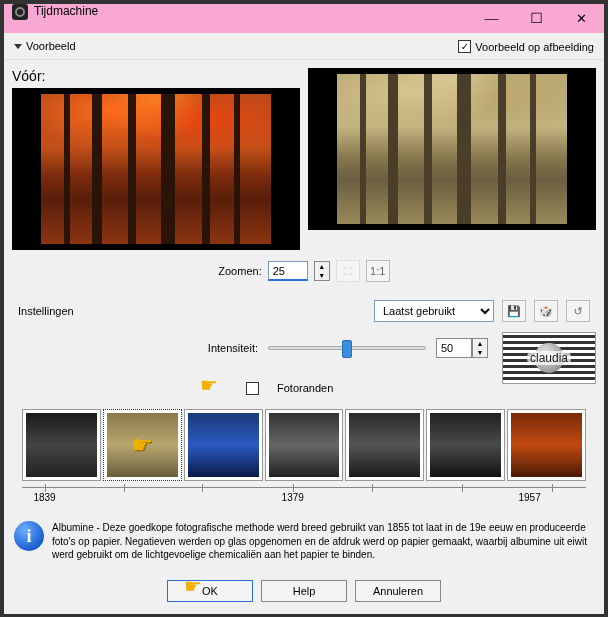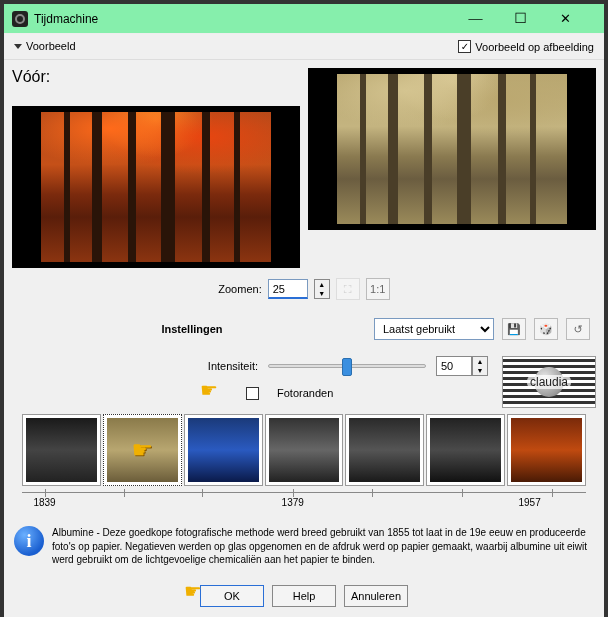--- a/index.html
+++ b/index.html
@@ -1,63 +1,63 @@
 <!DOCTYPE html>
 <html><head>
 <meta charset="utf-8">
 <style>
 *{box-sizing:border-box;margin:0;padding:0;font-family:Tahoma,Segoe UI,sans-serif;font-size:11px}
 body{background:#333;padding:3px}
 .window{background:#fff;border:1px solid #333;width:602px}
-.titlebar{height:30px;background:#86efac;display:flex;align-items:center;padding:0 16px 0 8px;border-bottom:1px solid #eee}
+.titlebar{height:30px;background:#f9a8d4;display:flex;align-items:flex-start;padding:0 0 0 8px;border-bottom:1px solid #eee}
 .titlebar .icon{width:16px;height:16px;background:#222;border-radius:3px;position:relative;margin-right:6px}
 .titlebar .icon::after{content:"";position:absolute;inset:3px;border:2px solid #888;border-radius:50%}
 .titlebar .title{flex:1;font-size:12px}
 .winbtns{display:flex;height:100%}
 .winbtn{width:45px;display:flex;align-items:center;justify-content:center;font-size:14px;font-family:Segoe UI Symbol}
 .winbtn.close{font-size:13px}
 .toolbar{height:26px;background:#f0f0f0;display:flex;align-items:center;padding:0 10px;border-bottom:1px solid #ddd}
 .toolbar .drop{display:flex;align-items:flex-start;gap:4px}
 .toolbar .drop::before{content:"";border:4px solid transparent;border-top:5px solid #333;margin-top:4px}
 .toolbar .chk{margin-left:auto;display:flex;align-items:center;gap:4px}
 .toolbar .chk .box{width:13px;height:13px;border:1px solid #333;display:flex;align-items:center;justify-content:center;font-size:10px;background:#fff}
 .body{background:#f0f0f0;padding:8px 8px 12px}
 .previews{display:flex;gap:8px}
 .prevcol{flex:1}
-.prevlbl{font-size:16px;margin-bottom:20px}
+.prevlbl{font-size:14px;margin-bottom:4px}
 .prevbox{height:162px;background:#000;display:flex;align-items:center;justify-content:center;position:relative}
 .forest{width:230px;height:150px;position:relative;overflow:hidden}
 .forest.before{background:linear-gradient(180deg,#b34a1a 0%,#c55018 35%,#7b2a0d 55%,#5a1e0a 70%,#8b3410 100%)}
 .forest.after{background:linear-gradient(180deg,#b8a670 0%,#c4b480 35%,#8a7a50 55%,#6b5d40 70%,#9a8a5a 100%)}
 .trunk{position:absolute;top:0;bottom:0;background:#2a1408}
 .forest.after .trunk{background:#4a3e28}
 .t1{left:10%;width:6px}.t2{left:22%;width:10px}.t3{left:38%;width:8px}.t4{left:52%;width:14px}.t5{left:70%;width:8px}.t6{left:84%;width:6px}
 .canopy{position:absolute;top:0;left:0;right:0;height:55%}
 .forest.before .canopy{background:radial-gradient(ellipse at 30% 20%,#ff6a1a 0%,transparent 40%),radial-gradient(ellipse at 70% 30%,#e84510 0%,transparent 45%),radial-gradient(ellipse at 50% 10%,#ffaa33 0%,transparent 35%)}
 .forest.after .canopy{background:radial-gradient(ellipse at 30% 20%,#d4c490 0%,transparent 40%),radial-gradient(ellipse at 70% 30%,#bba870 0%,transparent 45%),radial-gradient(ellipse at 50% 10%,#e8d8a8 0%,transparent 35%)}
 .zoomrow{display:flex;align-items:center;justify-content:center;gap:6px;margin-top:10px}
 .zoomrow .grp{display:flex;align-items:center;gap:6px}
 .zoomrow input[type=text]{width:40px;height:20px;border:1px solid #7a9ac0;padding:0 4px;border-bottom:2px solid #2a6fd6}
 .spinner{display:flex;flex-direction:column;border:1px solid #888;background:#f0f0f0}
 .spinner div{width:14px;height:9px;display:flex;align-items:center;justify-content:center;font-size:7px;line-height:1}
 .iconbtn{width:24px;height:22px;border:1px solid #bbb;background:#f4f4f4;display:flex;align-items:center;justify-content:center;font-size:11px;color:#666}
 .iconbtn.disabled{color:#ccc;border-color:#ddd}
 .settingsrow{display:flex;align-items:center;gap:8px;margin:18px 0 10px;padding:0 6px}
-.settingsrow .lbl{flex:1;text-align:center;font-weight:bold}
+.settingsrow .lbl{flex:1;font-weight:normal}
 .settingsrow select{width:120px;height:22px;border:1px solid #7a9ac0;background:#fff;padding:0 4px}
 .intensrow{display:flex;align-items:center;gap:10px;padding:0 6px;margin-top:6px}
 .intensrow .lbl{width:240px;text-align:right}
 .slidertrack{flex:1;height:4px;background:#ddd;border:1px solid #aaa;position:relative;border-radius:2px}
 .sliderthumb{position:absolute;left:50%;top:-7px;width:10px;height:18px;background:#3a8fe0;border:1px solid #2a6fb0;border-radius:2px;transform:translateX(-50%)}
 .numbox{display:flex}
 .numbox input{width:36px;height:20px;border:1px solid #888;padding:0 4px;text-align:left}
 .logobox{width:94px;height:52px;border:1px solid #999;background:repeating-linear-gradient(0deg,#fff 0 3px,#333 3px 6px);display:flex;align-items:center;justify-content:center;margin-left:8px;position:relative}
 .logobox .globe{width:30px;height:30px;background:radial-gradient(circle at 35% 35%,#e8e8e8 0%,#999 70%,#555 100%);border-radius:50%}
 .logobox .txt{position:absolute;font-size:12px;color:#222;background:rgba(255,255,255,.7);padding:0 3px;border-radius:6px}
-.fotorow{display:flex;align-items:center;gap:18px;margin:8px 0 12px;padding-left:188px}
+.fotorow{display:flex;align-items:center;gap:18px;margin:21px 0 12px;padding-left:188px}
 .pointer{width:28px;height:18px;position:relative}
 .pointer::before{content:"☛";font-size:20px;color:#f0b000;position:absolute;left:0;top:-6px}
 .chkbox{width:13px;height:13px;border:1px solid #333;background:#fff}
 .thumbrow{display:flex;gap:2px;padding:0 10px;position:relative}
 .thumb{flex:1;height:72px;border:1px solid #999;background:#fff;padding:3px;position:relative}
 .thumb .inner{width:100%;height:100%}
 .th1{background:linear-gradient(180deg,#1a1a1a,#444,#222)}
 .th2{background:linear-gradient(180deg,#8a7a4a,#b8a670,#6b5d3a)}
 .th3{background:linear-gradient(180deg,#1a3a7a,#2a5ac0,#0a1a4a)}
 .th4{background:linear-gradient(180deg,#333,#666,#222)}
@@ -67,21 +67,21 @@
 .thumb.sel{border:1px dotted #333}
 .thumb .tpointer{position:absolute;left:50%;top:50%;transform:translate(-50%,-50%);font-size:24px;color:#f0b000;text-shadow:1px 1px 0 #8a5a00}
 .timeline{height:20px;margin:6px 10px 0;position:relative;border-top:1px solid #888}
 .timeline .tick{position:absolute;top:-4px;width:1px;height:8px;background:#888}
 .timeline .yr{position:absolute;top:4px;font-size:10px;transform:translateX(-50%)}
 .infobox{display:flex;gap:8px;margin:14px 2px 0;align-items:flex-start}
 .infoicon{width:30px;height:30px;border-radius:50%;background:radial-gradient(circle at 35% 30%,#6ab0ff 0%,#1a5fd0 70%);display:flex;align-items:center;justify-content:center;color:#fff;font-weight:bold;font-size:18px;font-family:Georgia;flex-shrink:0}
 .infotext{font-size:10px;line-height:1.35}
 .btnrow{display:flex;justify-content:center;gap:8px;margin-top:18px;position:relative}
 .btnrow .pointer{position:absolute;left:172px;top:0}
-.btn{width:64px;height:22px;border:1px solid #888;background:#f4f4f4;display:flex;align-items:center;justify-content:center}
+.btn{width:86px;height:22px;border:1px solid #888;background:#f4f4f4;display:flex;align-items:center;justify-content:center}
 .btn.primary{border:1px solid #2a6fd6}
 </style>
 </head>
 <body>
 
 <div class="window">
 
   <div class="titlebar">
     <div class="icon"></div>
     <div class="title">Tijdmachine</div>
@@ -158,21 +158,21 @@
           <span>💾</span>
         </div>
       <div class="iconbtn">
           <span>🎲</span>
         </div>
       <div class="iconbtn">
           <span>↺</span>
         </div>
     </div>
 
-    <div style="display:flex;align-items:center">
+    <div style="display:flex;align-items:flex-start">
       <div style="flex:1">
         <div class="intensrow">
           <div class="lbl">Intensiteit:</div>
           <div class="slidertrack">
             <div class="sliderthumb"></div>
           </div>
           <div class="numbox">
             <input type="text" value="50" style="">
             <div class="spinner">
                 <div>▲</div>

